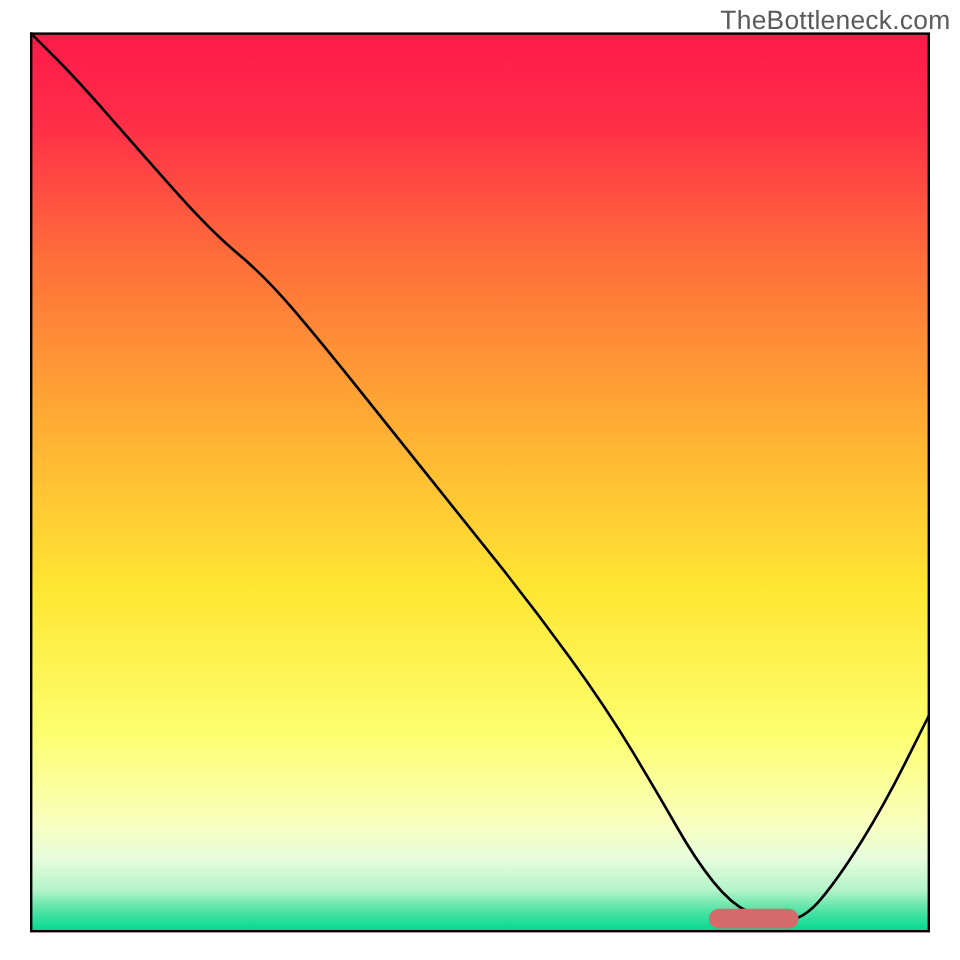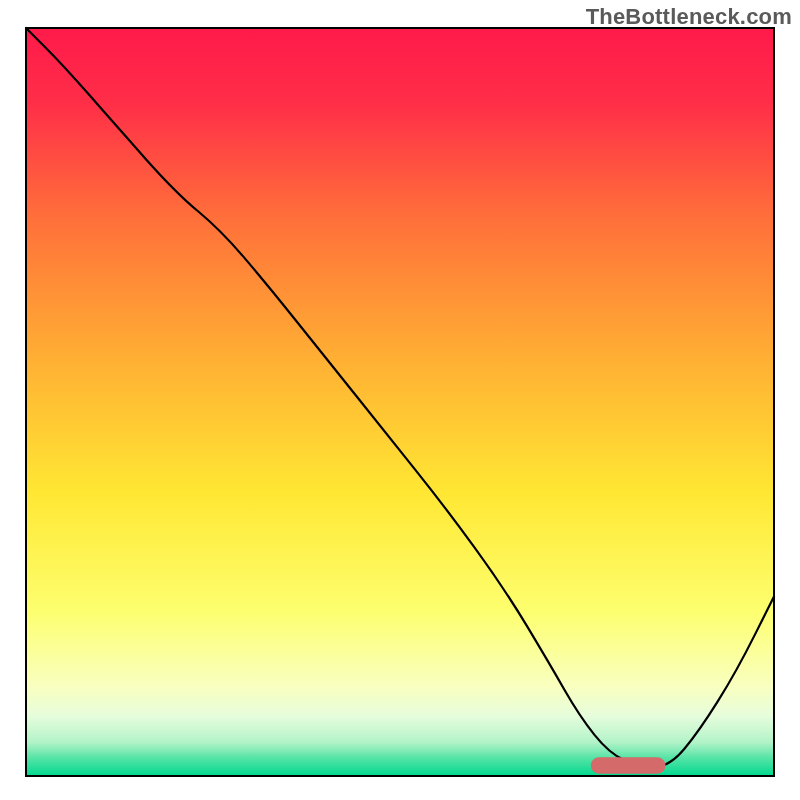--- a/index.html
+++ b/index.html
@@ -14,21 +14,21 @@
     position: relative;
     width: 800px;
     height: 800px;
   }
   .watermark {
     position: absolute;
     top: 4px;
     right: 8px;
     color: #5a5a5a;
     font-size: 22px;
-    font-weight: 700;
+    font-weight: 400;
     letter-spacing: 0.2px;
     z-index: 10;
   }
   svg {
     position: absolute;
     top: 0;
     left: 0;
   }
 </style>
 </head>

